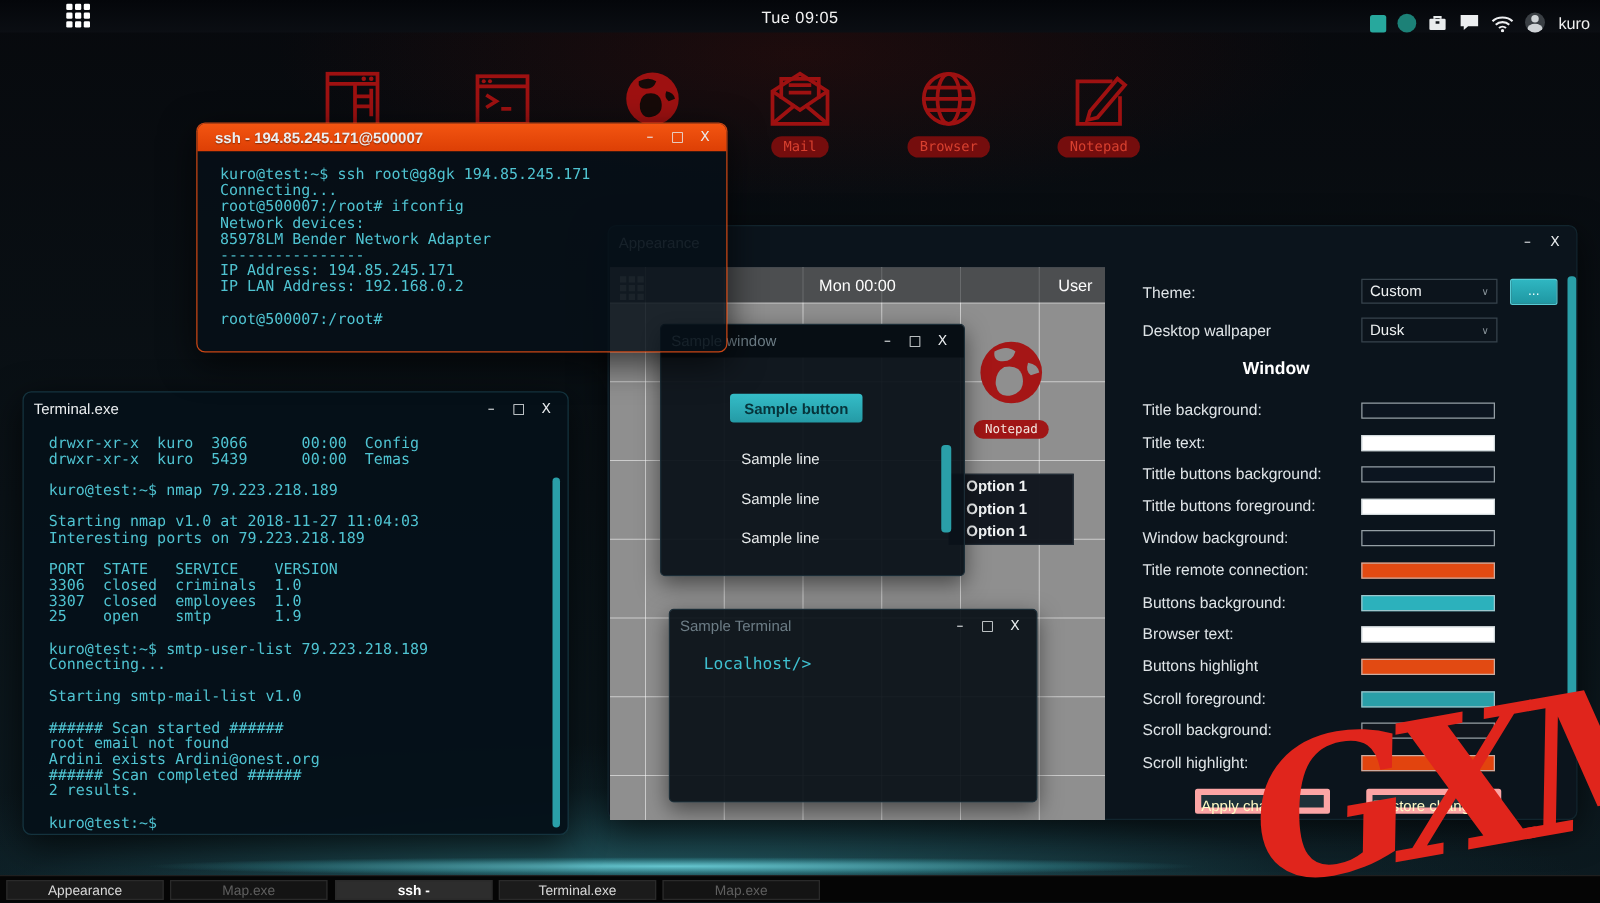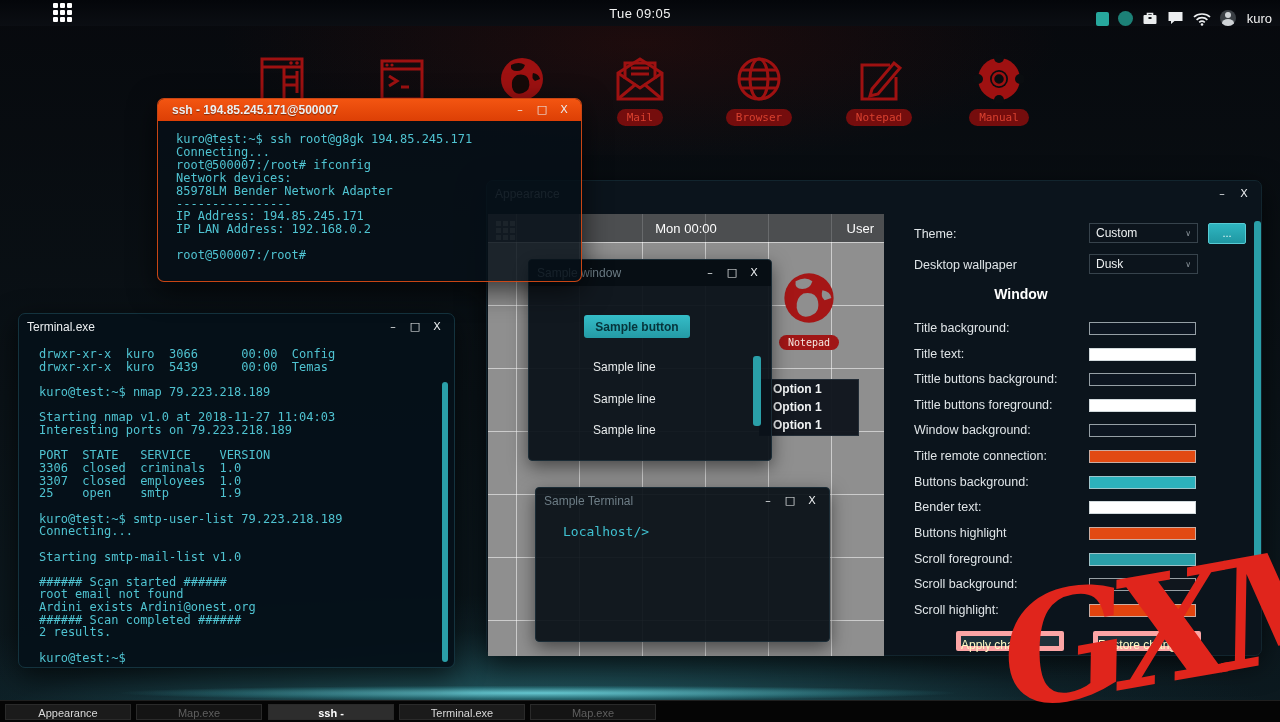--- a/index.html
+++ b/index.html
@@ -211,32 +211,20 @@
     </svg>
     <div><span class="dlabel">Mail</span></div>
   </div>
   <div class="dicon" style="left:834px; top:55px;">
     <svg width="50" height="48" viewBox="0 0 50 48">
       <path d="M36 10 H8 v34 h34 V22" fill="none" stroke="#9e1111" stroke-width="3"></path>
       <path d="M18 34 L40 8 l6 5 L24 39 l-8 2z" fill="none" stroke="#9e1111" stroke-width="3"></path>
     </svg>
     <div><span class="dlabel">Notepad</span></div>
   </div>
-  <div class="dicon" style="left:954px; top:55px;">
-    <svg width="50" height="48" viewBox="0 0 50 48">
-      <circle cx="25" cy="24" r="21" fill="#9e1111"></circle>
-      <circle cx="25" cy="24" r="9" fill="#0a0d10"></circle>
-      <circle cx="25" cy="24" r="6" fill="none" stroke="#9e1111" stroke-width="2.5"></circle>
-      <circle cx="25" cy="3" r="5" fill="#0a0d10"></circle>
-        <circle cx="25" cy="45" r="5" fill="#0a0d10"></circle>
-      <circle cx="4" cy="24" r="5" fill="#0a0d10"></circle>
-        <circle cx="46" cy="24" r="5" fill="#0a0d10"></circle>
-    </svg>
-    <div><span class="dlabel">Manual</span></div>
-  </div>
 
   <div class="horizon"></div>
 
   <div class="win" id="appwin">
     <div class="tbar">
       <span class="t">Appearance</span>
       <span class="wbtns">
         <span class="wbtn">–</span>
         <span class="wbtn">X</span>
       </span>
@@ -326,21 +314,21 @@
     <div class="slabel" style="left:427px; top:191px;">Tittle  buttons background:</div>
     <div class="swatch" style="top: 192px; background: rgb(12, 21, 32);"></div>
     <div class="slabel" style="left:427px; top:217px;">Tittle  buttons foreground:</div>
     <div class="swatch" style="top: 218px; background: rgb(255, 255, 255);"></div>
     <div class="slabel" style="left:427px; top:242px;">Window background:</div>
     <div class="swatch" style="top: 243px; background: rgb(12, 21, 32);"></div>
     <div class="slabel" style="left:427px; top:268px;">Title remote connection:</div>
     <div class="swatch" style="top: 269px; background: rgb(226, 74, 18);"></div>
     <div class="slabel" style="left:427px; top:294px;">Buttons background:</div>
     <div class="swatch" style="top: 295px; background: rgb(44, 177, 188);"></div>
-    <div class="slabel" style="left:427px; top:319px;">Bender text:</div>
+    <div class="slabel" style="left:427px; top:319px;">Browser text:</div>
     <div class="swatch" style="top: 320px; background: rgb(255, 255, 255);"></div>
     <div class="slabel" style="left:427px; top:345px;">Buttons highlight</div>
     <div class="swatch" style="top: 346px; background: rgb(226, 74, 18);"></div>
     <div class="slabel" style="left:427px; top:371px;">Scroll foreground:</div>
     <div class="swatch" style="top: 372px; background: rgb(42, 159, 168);"></div>
     <div class="slabel" style="left:427px; top:396px;">Scroll background:</div>
     <div class="swatch" style="top: 397px; background: rgb(16, 22, 29);"></div>
     <div class="slabel" style="left:427px; top:422px;">Scroll highlight:</div>
     <div class="swatch" style="top: 423px; background: rgb(226, 68, 14);"></div>
 

